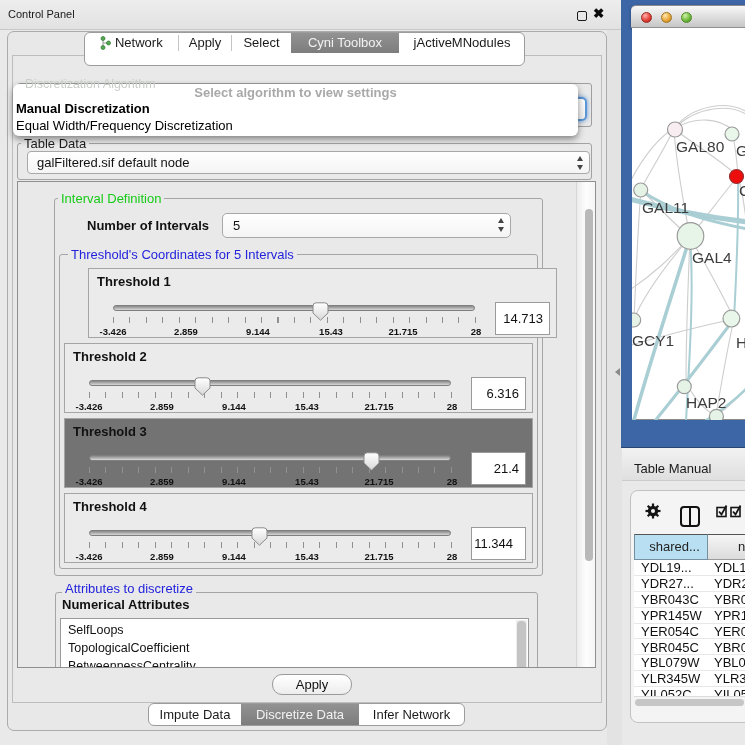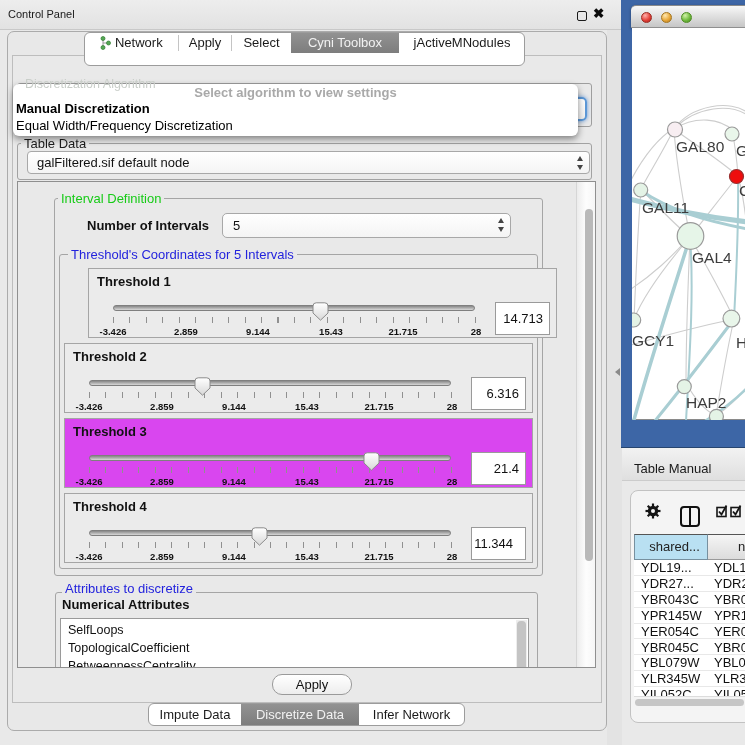--- a/index.html
+++ b/index.html
@@ -105,21 +105,21 @@
         </svg>
     <div class="abs lbl" style="left:24px;top:57px;">-3.426</div>
     <div class="abs lbl" style="left:97px;top:57px;">2.859</div>
     <div class="abs lbl" style="left:169px;top:57px;">9.144</div>
     <div class="abs lbl" style="left:242px;top:57px;">15.43</div>
     <div class="abs lbl" style="left:314px;top:57px;">21.715</div>
     <div class="abs lbl" style="left:387px;top:57px;">28</div>
     <div class="abs" style="left:406px;top:33px;width:55px;height:33px;background:#fff;border:1px solid #9a9a9a;font-size:13px;color:#111;text-align:right;line-height:31px;padding-right:6px;">6.316</div>
   </div>
 
-  <div class="abs" style="left:46px;top:236px;width:469px;height:70px;border:1px solid #a5a5a5;background:#d946ef;">
+  <div class="abs" style="left:46px;top:236px;width:469px;height:70px;border:1px solid #a5a5a5;background:#737373;">
     <div class="abs" style="left:8px;top:5px;font-size:13px;font-weight:bold;color:#111;">Threshold 3</div>
     <div class="abs" style="left:24px;top:36px;width:362px;height:6px;border-radius:3px;background:linear-gradient(#878787,#d8d8d8);border:0.5px solid #7f7f7f;"></div>
     <div class="abs" id="ticks" style="left:24px;top:48px;width:364px;height:6px;background:repeating-linear-gradient(to right,#909090 0,#909090 1px,transparent 1px,transparent 16.45px);"></div>
     <svg class="abs" style="left:297.5px;top:33px;" width="17" height="19" viewBox="0 0 17 19">
           <defs>
             <linearGradient id="tg3" x1="0" y1="0" x2="0" y2="1">
               <stop offset="0" stop-color="#ffffff"></stop>
               <stop offset="1" stop-color="#d8d8d8"></stop>
             </linearGradient>
           </defs>

